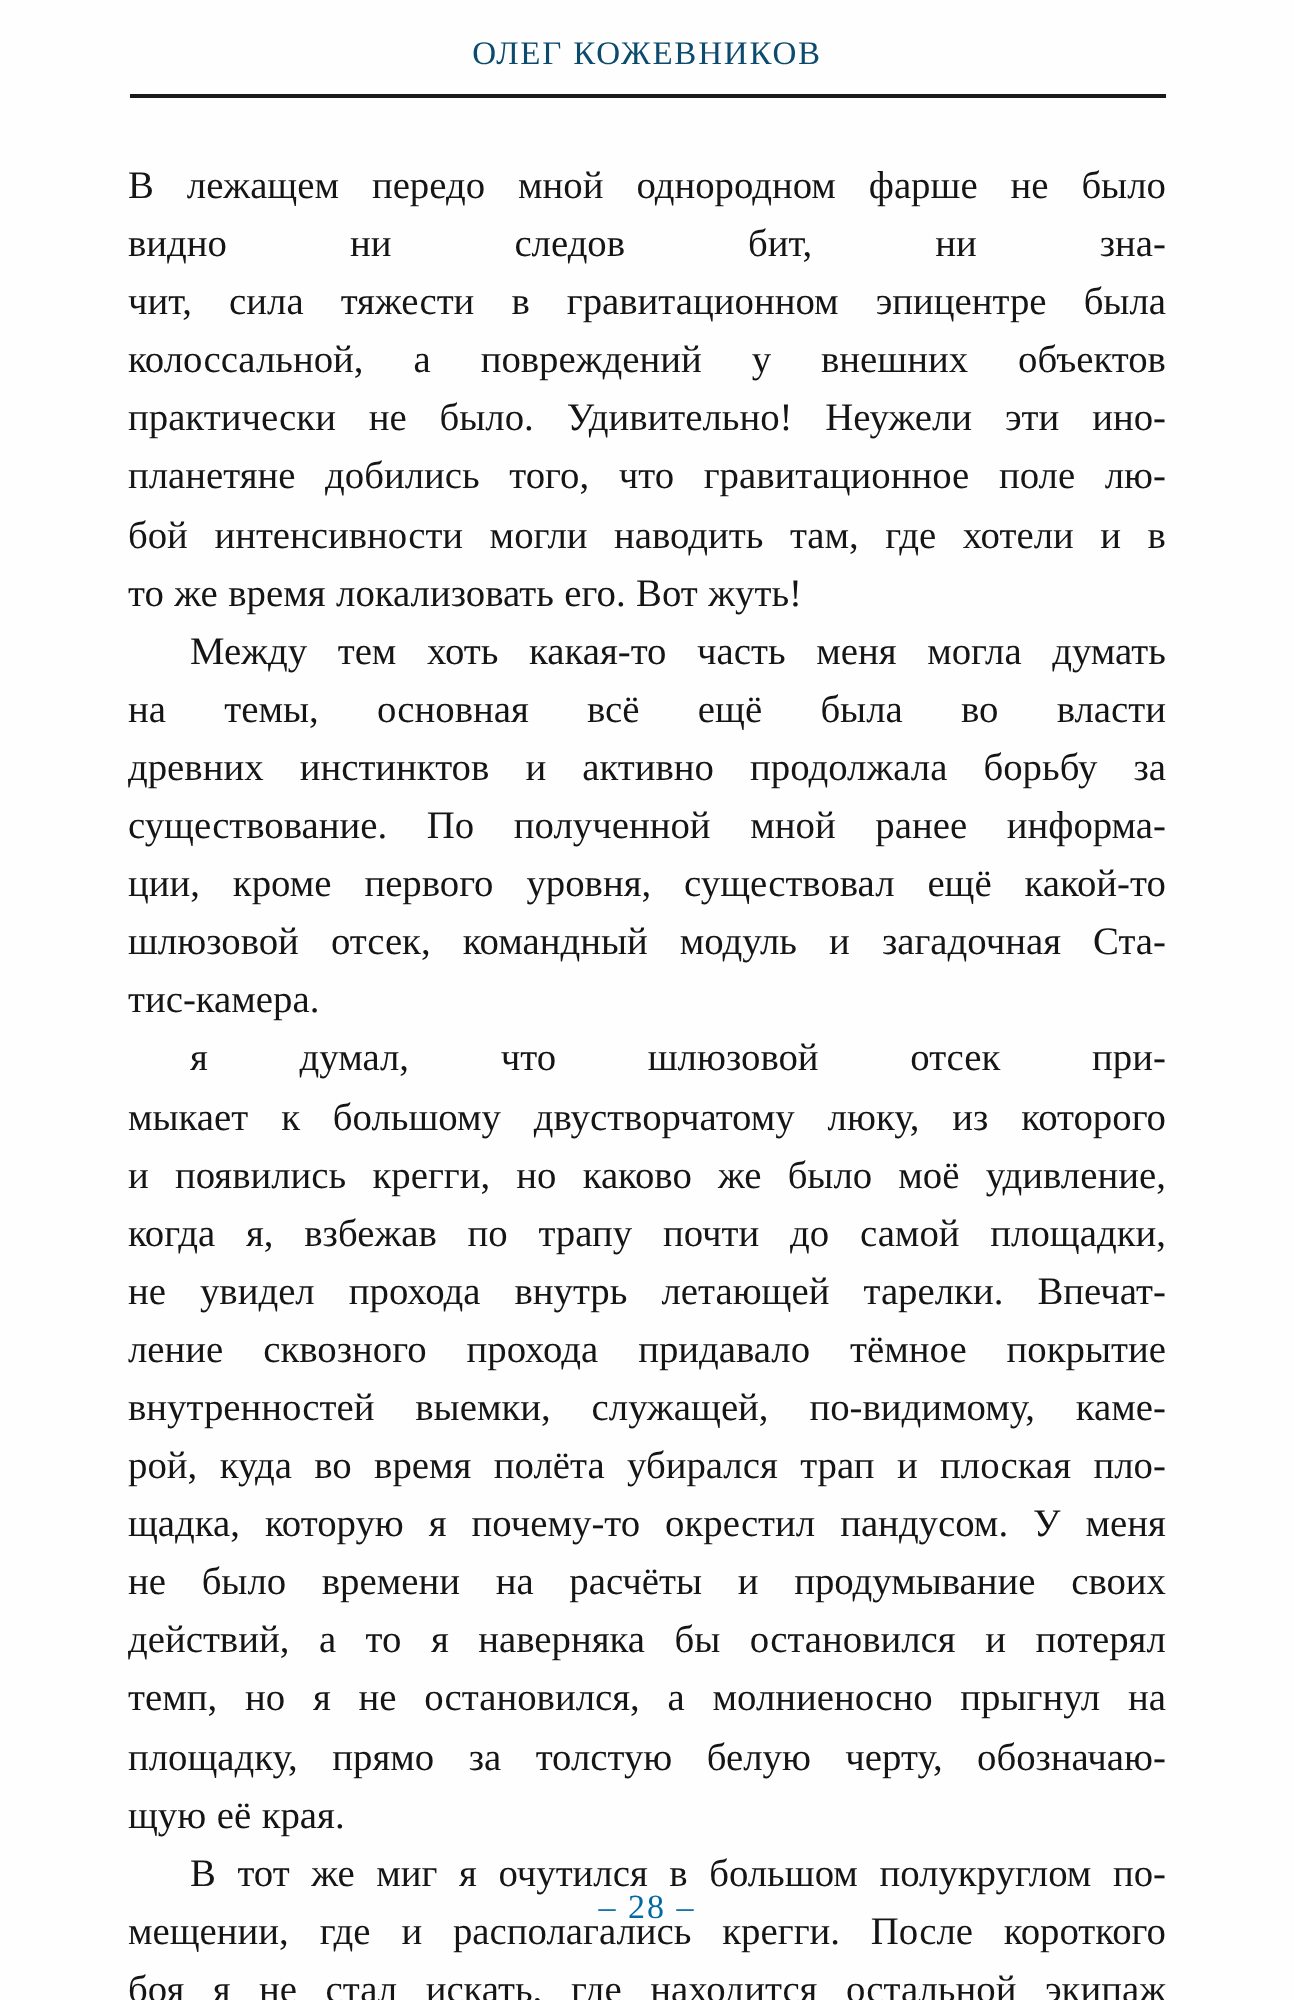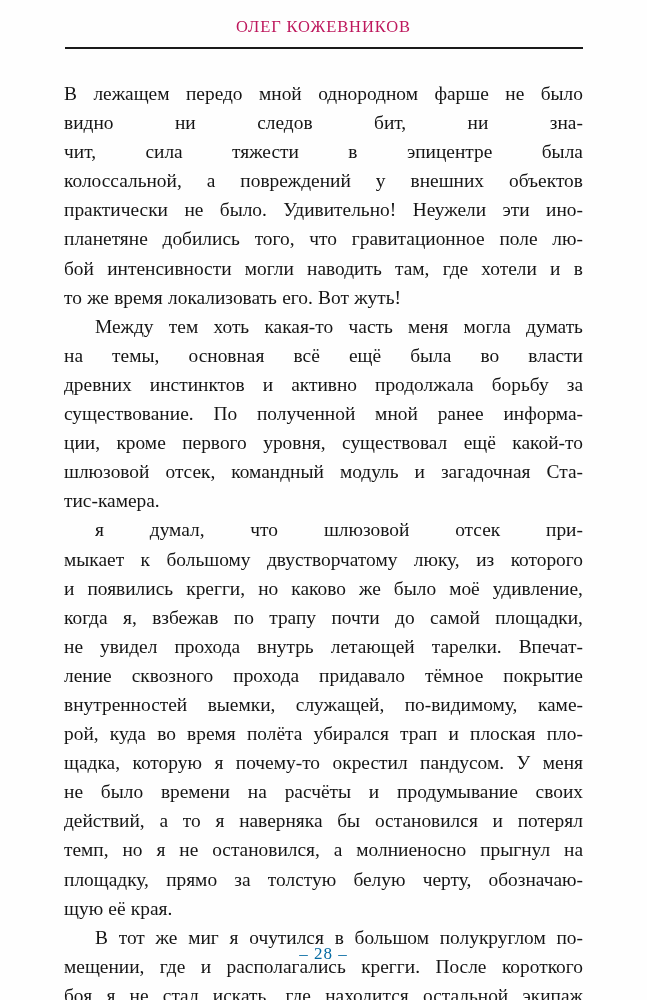--- a/index.html
+++ b/index.html
@@ -23,21 +23,21 @@
 
   
   .running-head {
     position: absolute;
     left: 64px;
     right: 64px;
     top: 17px;
     text-align: center;
     font-size: 16.5px;
     letter-spacing: 0.9px;
-    color: #be185d;
+    color: #0c4a6e;
     text-transform: uppercase;
     white-space: nowrap;
   }
 
   .head-rule {
     position: absolute;
     left: 65px;
     width: 518px;
     top: 47px;
     height: 2px;
@@ -108,21 +108,21 @@
 <div class="page">
 
   <div class="running-head">Олег Кожевников</div>
 
   <div class="head-rule"></div>
 
   <div class="textblock" id="textblock">
       <div class="para">
         <div class="line justify"><span class="w">В</span><span class="w">лежащем</span><span class="w">передо</span><span class="w">мной</span><span class="w">однородном</span><span class="w">фарше</span><span class="w">не</span><span class="w">было</span></div>
         <div class="line justify"><span class="w">видно</span><span class="w">ни</span><span class="w">следов</span><span class="w">бит,</span><span class="w">ни</span><span class="w">зна-</span></div>
-        <div class="line justify"><span class="w">чит,</span><span class="w">сила</span><span class="w">тяжести</span><span class="w">в</span><span class="w">эпицентре</span><span class="w">была</span></div>
+        <div class="line justify"><span class="w">чит,</span><span class="w">сила</span><span class="w">тяжести</span><span class="w">в</span><span class="w">гравитационном</span><span class="w">эпицентре</span><span class="w">была</span></div>
         <div class="line justify"><span class="w">колоссальной,</span><span class="w">а</span><span class="w">повреждений</span><span class="w">у</span><span class="w">внешних</span><span class="w">объектов</span></div>
         <div class="line justify"><span class="w">практически</span><span class="w">не</span><span class="w">было.</span><span class="w">Удивительно!</span><span class="w">Неужели</span><span class="w">эти</span><span class="w">ино-</span></div>
         <div class="line justify"><span class="w">планетяне</span><span class="w">добились</span><span class="w">того,</span><span class="w">что</span><span class="w">гравитационное</span><span class="w">поле</span><span class="w">лю-</span></div>
         <div class="line justify"><span class="w">бой</span><span class="w">интенсивности</span><span class="w">могли</span><span class="w">наводить</span><span class="w">там,</span><span class="w">где</span><span class="w">хотели</span><span class="w">и</span><span class="w">в</span></div>
         <div class="line flush"><span class="w">то</span><span class="w">же</span><span class="w">время</span><span class="w">локализовать</span><span class="w">его.</span><span class="w">Вот</span><span class="w">жуть!</span></div>
       </div>
       <div class="para">
         <div class="line justify indent"><span class="w">Между</span><span class="w">тем</span><span class="w">хоть</span><span class="w">какая-то</span><span class="w">часть</span><span class="w">меня</span><span class="w">могла</span><span class="w">думать</span></div>
         <div class="line justify"><span class="w">на</span><span class="w">темы,</span><span class="w">основная</span><span class="w">всё</span><span class="w">ещё</span><span class="w">была</span><span class="w">во</span><span class="w">власти</span></div>
         <div class="line justify"><span class="w">древних</span><span class="w">инстинктов</span><span class="w">и</span><span class="w">активно</span><span class="w">продолжала</span><span class="w">борьбу</span><span class="w">за</span></div>

